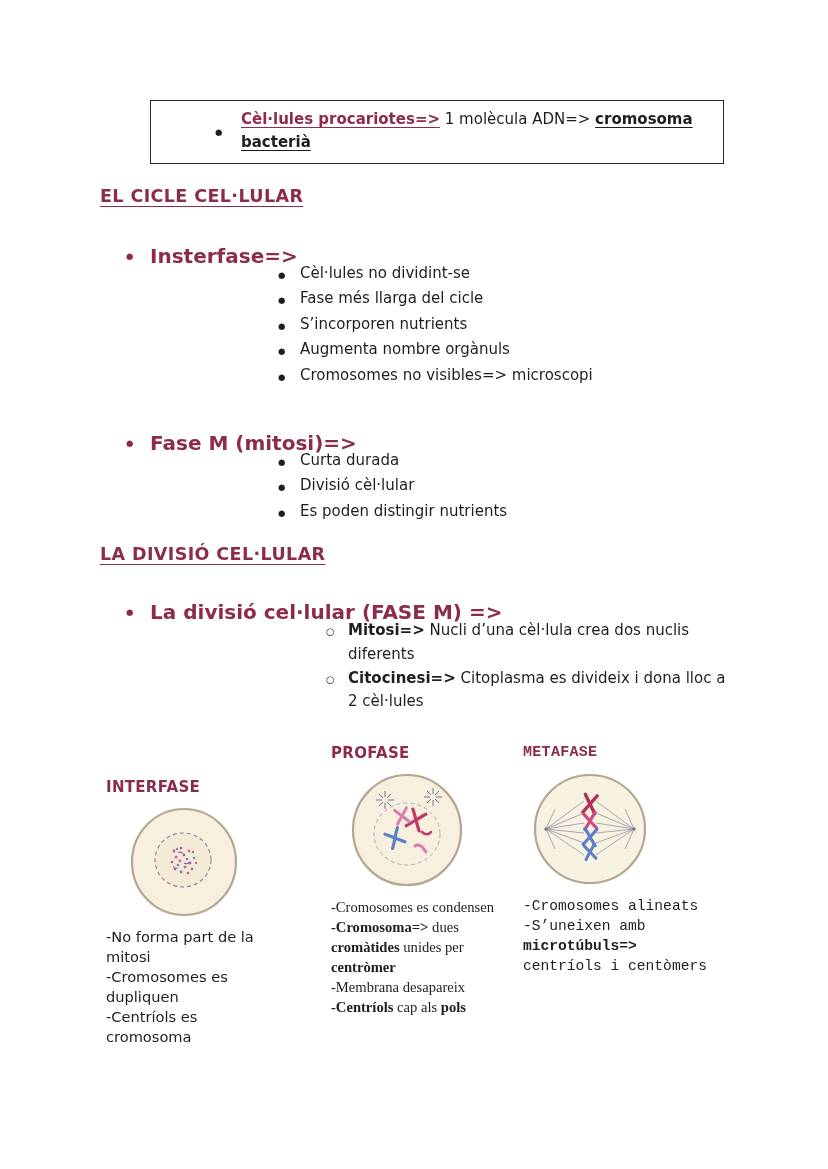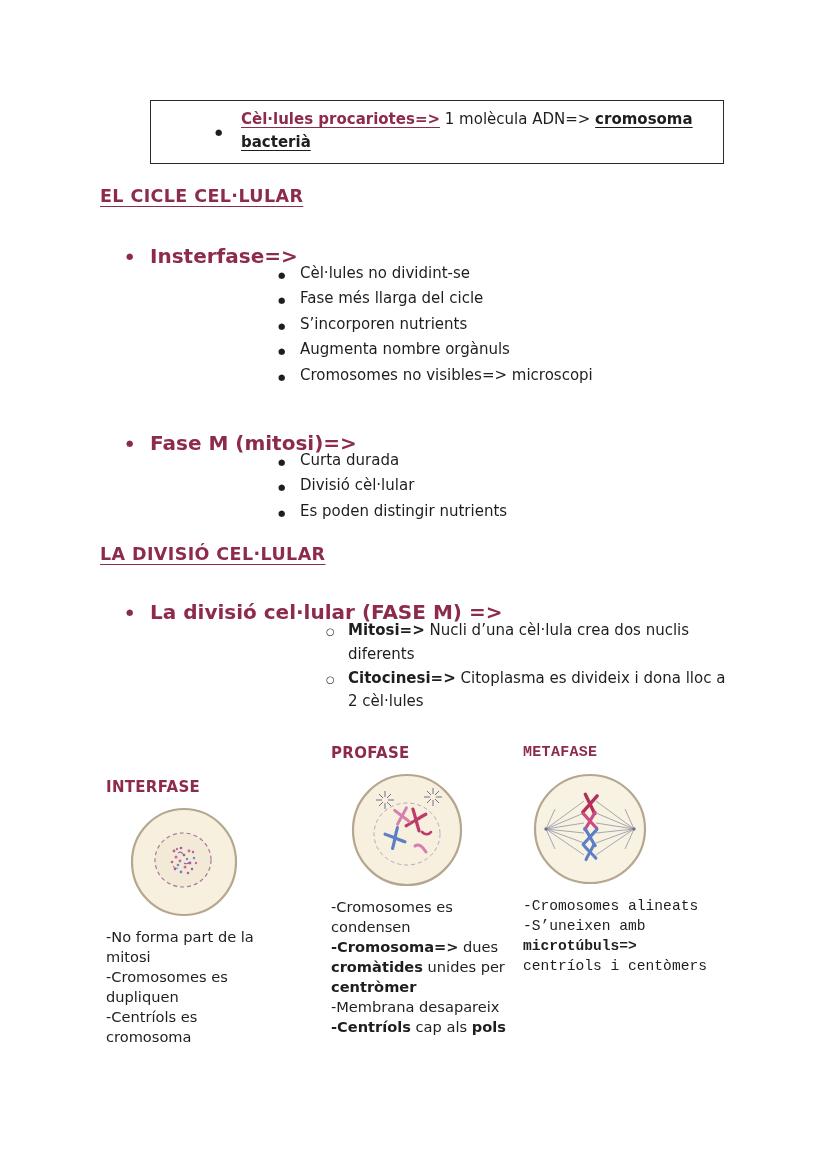--- a/index.html
+++ b/index.html
@@ -67,21 +67,21 @@
   .pos-ph3 { left:523px; top:744px; width:198px;font-family:Liberation Mono, monospace; }
   .phase h3 {
     font-size:15px; font-weight:bold; color:#8d2b4f; letter-spacing:0.3px;
   }
   .diagram { display:block; margin-top:10px; }
   .pos-ph1 .diagram { margin-left:22px; }
   .pos-ph2 .diagram { margin-left:18px; }
   .pos-ph3 .diagram { margin-left:8px; }
   .ptext { margin-top:9px; font-size:14.6px; line-height:20px; }
   .pos-ph1 .ptext { width:172px; }
-  .pos-ph2 .ptext { width:182px; }
+  .pos-ph2 .ptext { width:182px;font-family:Liberation Serif, serif; }
   .pos-ph3 .ptext { width:194px; }
   .ptext p { margin:0; }
 </style>
 </head>
 <body>
 
 <div class="page">
 
   <div class="top-box">
     <span class="dot"></span>

